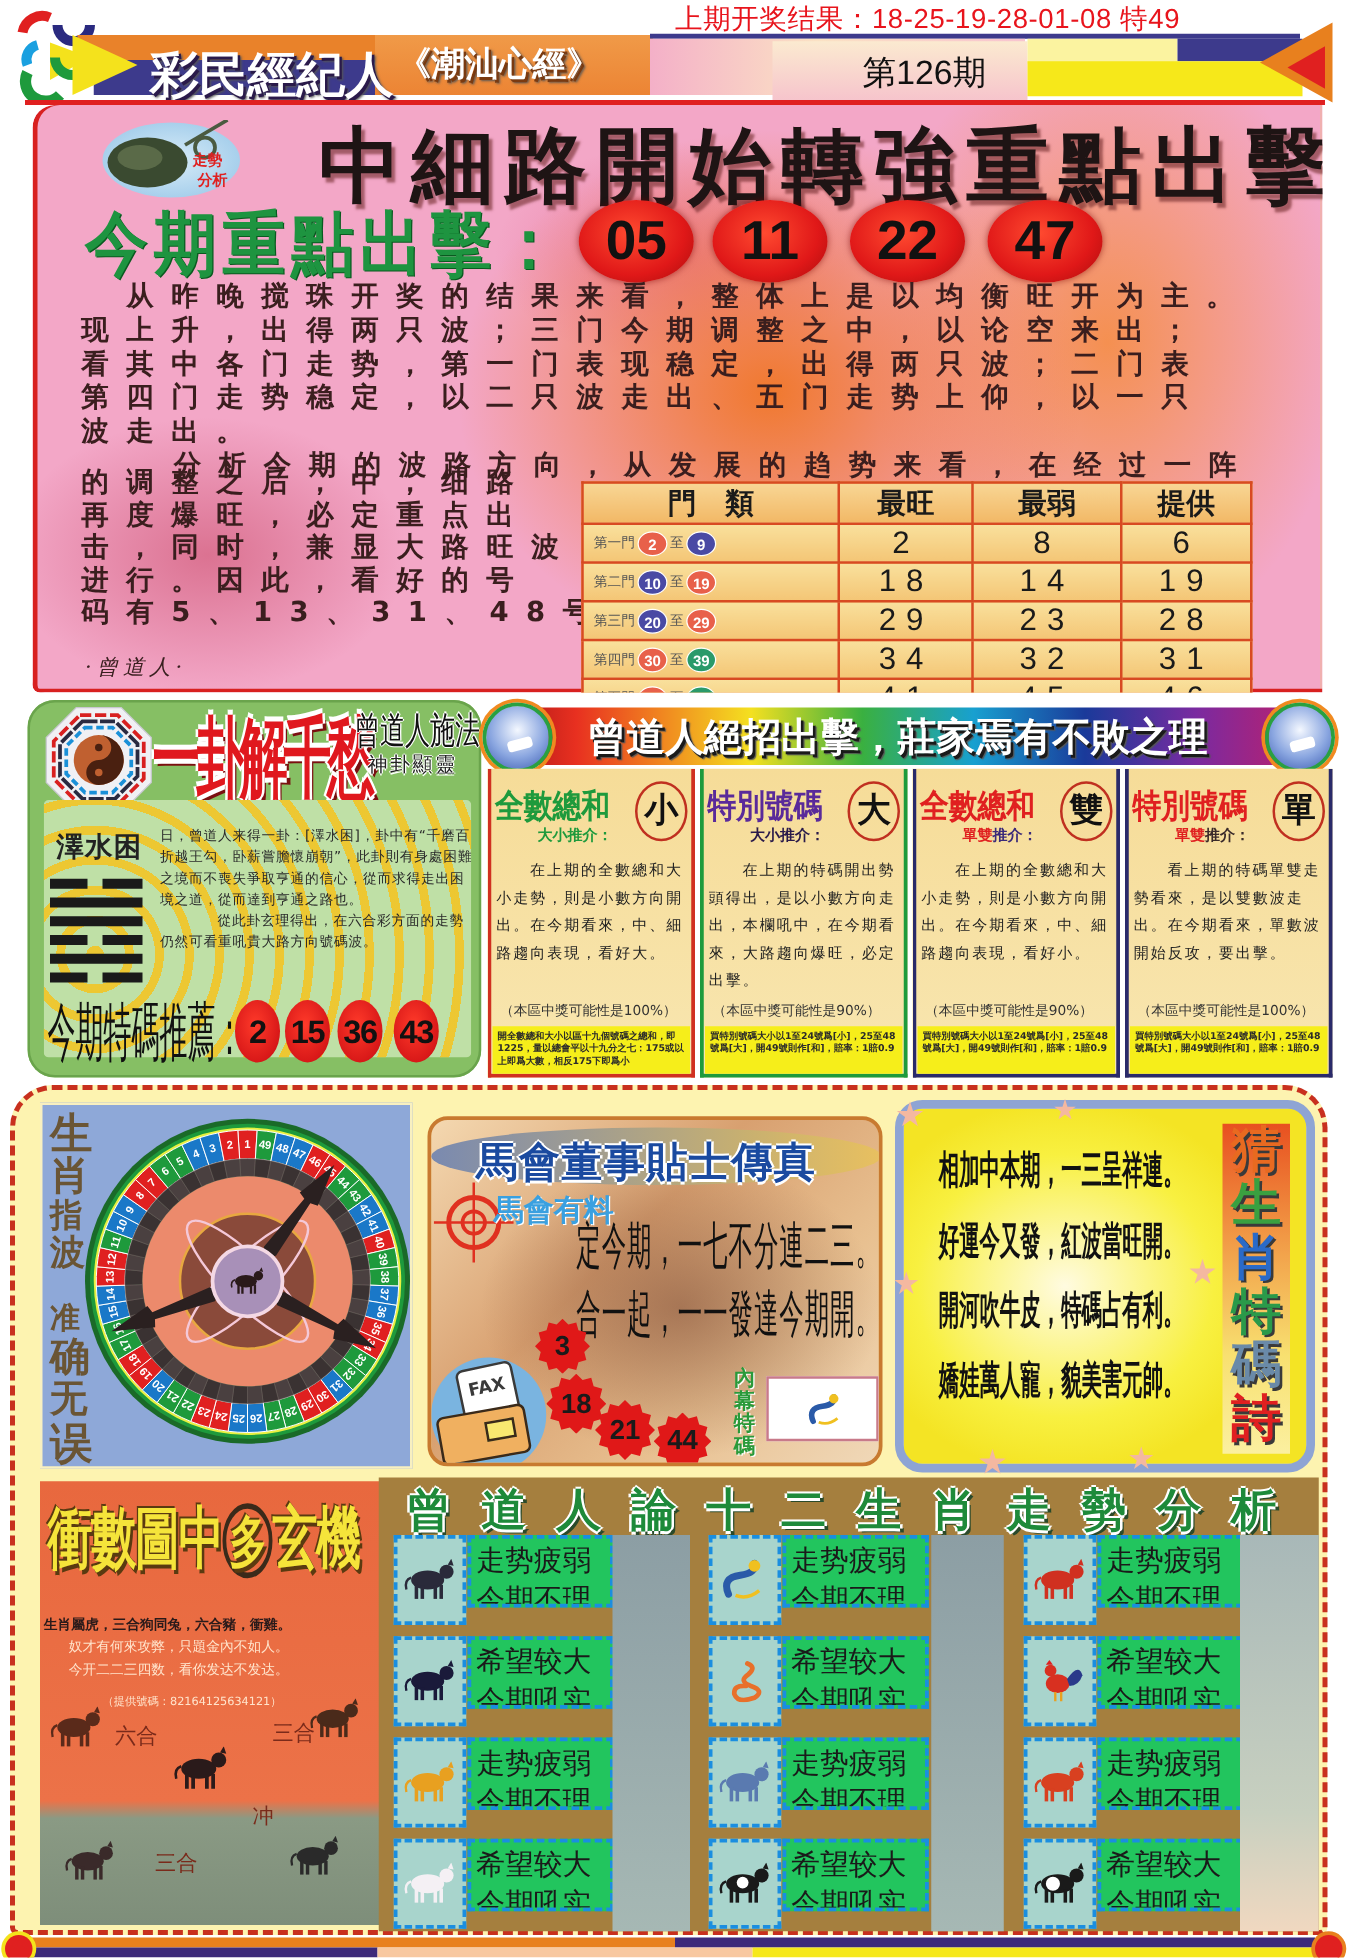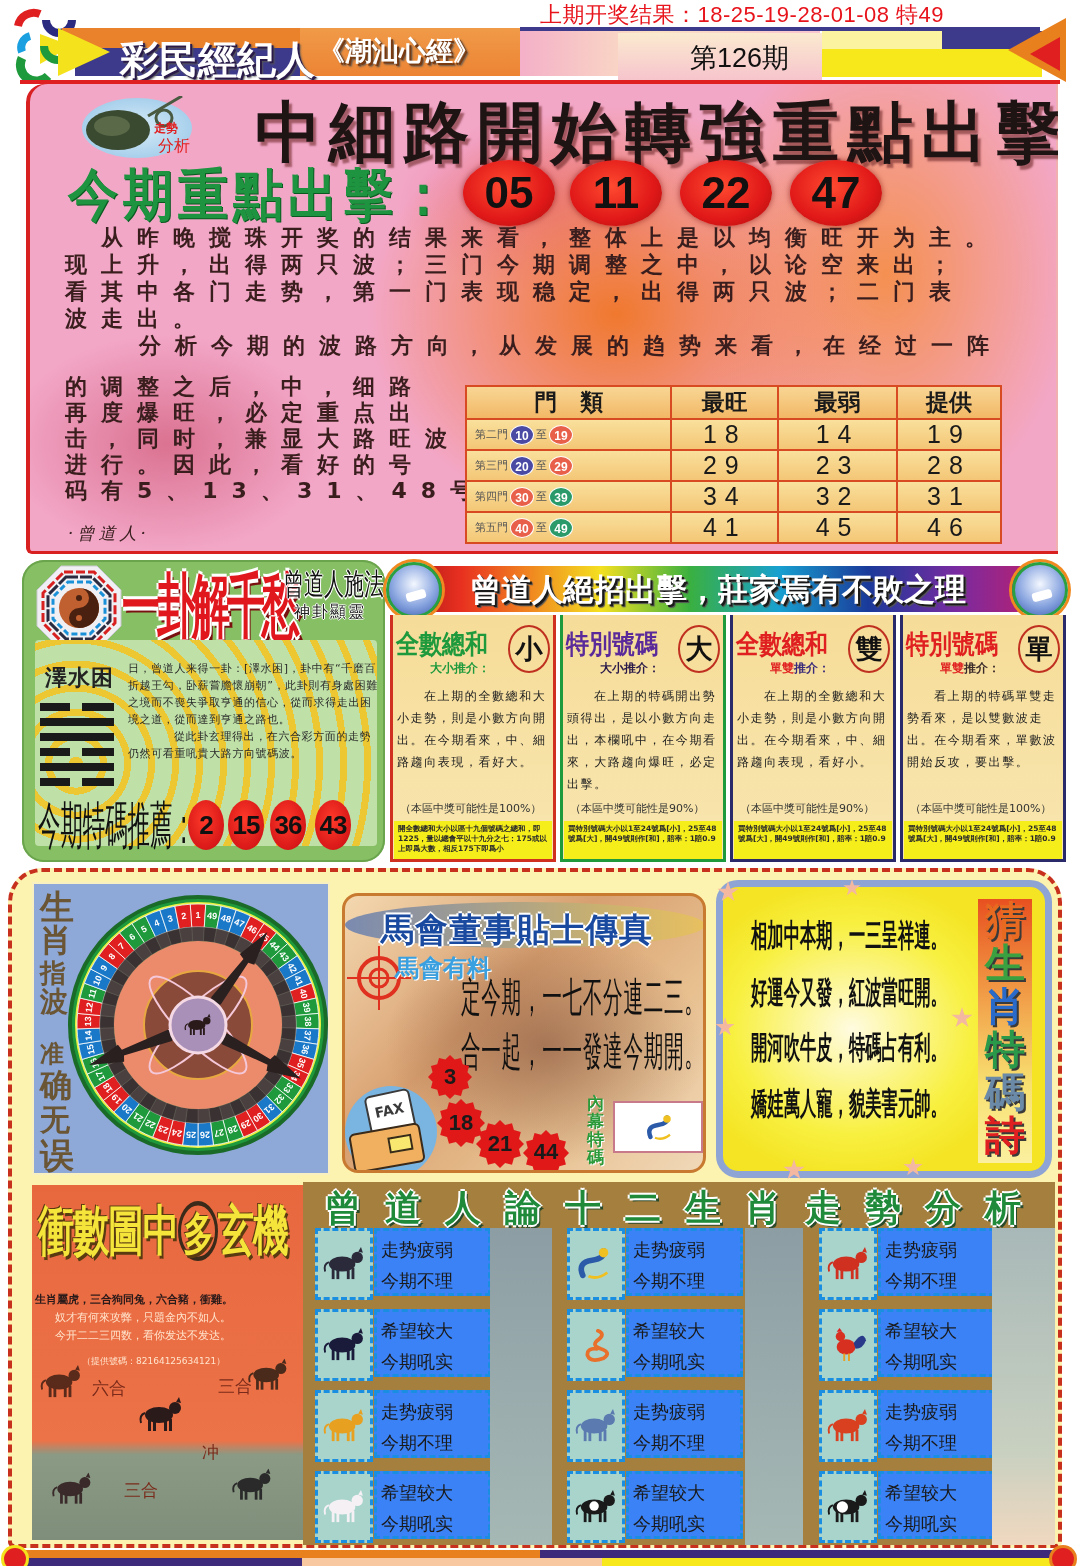--- a/index.html
+++ b/index.html
@@ -85,21 +85,21 @@
 .star{position:absolute;background:#f4b8a0;clip-path:polygon(50% 0%,61% 35%,98% 35%,68% 57%,79% 91%,50% 70%,21% 91%,32% 57%,2% 35%,39% 35%)}
 #mystery{left:24px;top:317px;width:298px;height:355px;overflow:hidden;
  background:linear-gradient(#e8683e 0,#ec7248 72%,#8a9a84 76%,#7e8e7a 100%)}
 .mys-title{left:6px;top:10px;font-size:36px;font-weight:bold;color:#f5e43a;white-space:nowrap;transform:scaleY(1.5);transform-origin:left top;letter-spacing:-1px;text-shadow:2px 2px 0 #5a3a10,-1px -1px 0 #5a3a10}
 .mys-glass{display:inline-block;width:40px;height:40px;border:3px solid #3a2a1a;border-radius:50%;text-align:center;line-height:34px;position:relative}
 .mys-line{font-size:11px;white-space:nowrap}
 .mys-label{font-size:17px;color:#7a2a1a}
 #zodiac{left:295px;top:314px;width:752px;height:363px;background:#a57f3e}
 .zd-title{left:22px;top:2px;font-size:36px;font-weight:bold;color:#1e8a3a;letter-spacing:24px;white-space:nowrap;text-shadow:2px 0 #fff,-2px 0 #fff,0 2px #fff,0 -2px #fff,3px 3px 0 #2a4a2a}
 .zd-icon{width:58px;height:72px;border:3px dashed #1a8ee0;background:#a8d4cc;display:flex;align-items:center;justify-content:center}
-.zd-text{width:117px;height:68px;border:3px dashed #1a8ee0;background:#3b82f6;padding:3px 0 0 4px;font-size:18px;line-height:31px;color:#1a1a1a;white-space:nowrap;overflow:hidden}
+.zd-text{width:117px;height:58px;border:3px dashed #1a8ee0;background:#22c55e;padding:3px 0 0 4px;font-size:23px;line-height:31px;color:#1a1a1a;white-space:nowrap;overflow:hidden}
 .zd-strip{top:46px;height:317px;background:linear-gradient(#8c9ea4,#a6b8b4)}
 
 .ft{position:absolute}
 </style>
 </head>
 <body>
 
 <svg width="0" height="0" style="position:absolute">
   <defs>
     <symbol id="sym-quad" viewBox="0 0 48 36">
@@ -165,33 +165,34 @@
 <div id="sec1" class="abs">
   <div class="abs" style="left:52px;top:8px;width:134px;height:70px;">
     <div class="abs" style="left:4px;top:6px;width:110px;height:60px;border-radius:50%;background:radial-gradient(ellipse,#d8ecf8,#a8d0ec 70%,rgba(168,208,236,0))"></div>
     <svg class="abs" style="left:0;top:4px" width="110" height="62" viewBox="0 0 110 62">
       <ellipse cx="40" cy="34" rx="32" ry="20" fill="#3a4a30"></ellipse>
       <ellipse cx="34" cy="30" rx="18" ry="10" fill="#5a6a48"></ellipse>
       <path d="M70 20 L104 0" stroke="#4a5a40" stroke-width="3"></path>
       <circle cx="86" cy="22" r="8" fill="none" stroke="#4a5a40" stroke-width="3"></circle>
     </svg>
     <div class="abs" style="left:76px;top:28px;font-size:12px;font-weight:bold;color:#e02020">走勢</div>
-    <div class="abs" style="left:80px;top:44px;font-size:16px;font-weight:normal;color:#e02020">分析</div>
+    <div class="abs" style="left:80px;top:44px;font-size:12px;font-weight:bold;color:#e02020">分析</div>
   </div>
   <div class="abs s1-headline serif">中細路開始轉強重點出擊</div>
   <div class="abs s1-focus">今期重點出擊：</div>
   <div class="abs ball-lg" style="left:437px;top:76px">05</div>
   <div class="abs ball-lg" style="left:544px;top:76px">11</div>
   <div class="abs ball-lg" style="left:654px;top:76px">22</div>
   <div class="abs ball-lg" style="left:764px;top:76px">47</div>
 
   <div class="abs s1-para">
     <div style="padding-left:36px">从昨晚搅珠开奖的结果来看，整体上是以均衡旺开为主。</div>
     <div>现上升，出得两只波；三门今期调整之中，以论空来出；</div>
     <div>看其中各门走势，第一门表现稳定，出得两只波；二门表</div>
+    <div>第四门走势稳定，以二只波走出、五门走势上仰，以一只</div>
     <div>波走出。</div>
     <div style="padding-left:74px">分析今期的波路方向，从发展的趋势来看，在经过一阵</div>
   </div>
   <div class="abs s1-side">
     <div>的调整之后，中，细路</div>
     <div>再度爆旺，必定重点出</div>
     <div>击，同时，兼显大路旺波</div>
     <div>进行。因此，看好的号</div>
     <div>码有5、13、31、48号。</div>
   </div>
@@ -200,20 +201,26 @@
   <table class="abs s1-table">
     <thead>
       <tr>
         <th style="width:210px">門　類</th>
         <th style="width:110px">最旺</th>
         <th style="width:122px">最弱</th>
         <th style="width:107px">提供</th>
       </tr>
     </thead>
     <tbody>
+      <tr>
+        <td class="gate"><span>第一門</span><span class="sball" data-wave="red">2</span><span>至</span><span class="sball" data-wave="blue">9</span></td>
+        <td>2</td>
+        <td>8</td>
+        <td>6</td>
+      </tr>
       <tr>
         <td class="gate"><span>第二門</span><span class="sball" data-wave="blue">10</span><span>至</span><span class="sball" data-wave="red">19</span></td>
         <td>18</td>
         <td>14</td>
         <td>19</td>
       </tr>
       <tr>
         <td class="gate"><span>第三門</span><span class="sball" data-wave="blue">20</span><span>至</span><span class="sball" data-wave="red">29</span></td>
         <td>29</td>
         <td>23</td>

